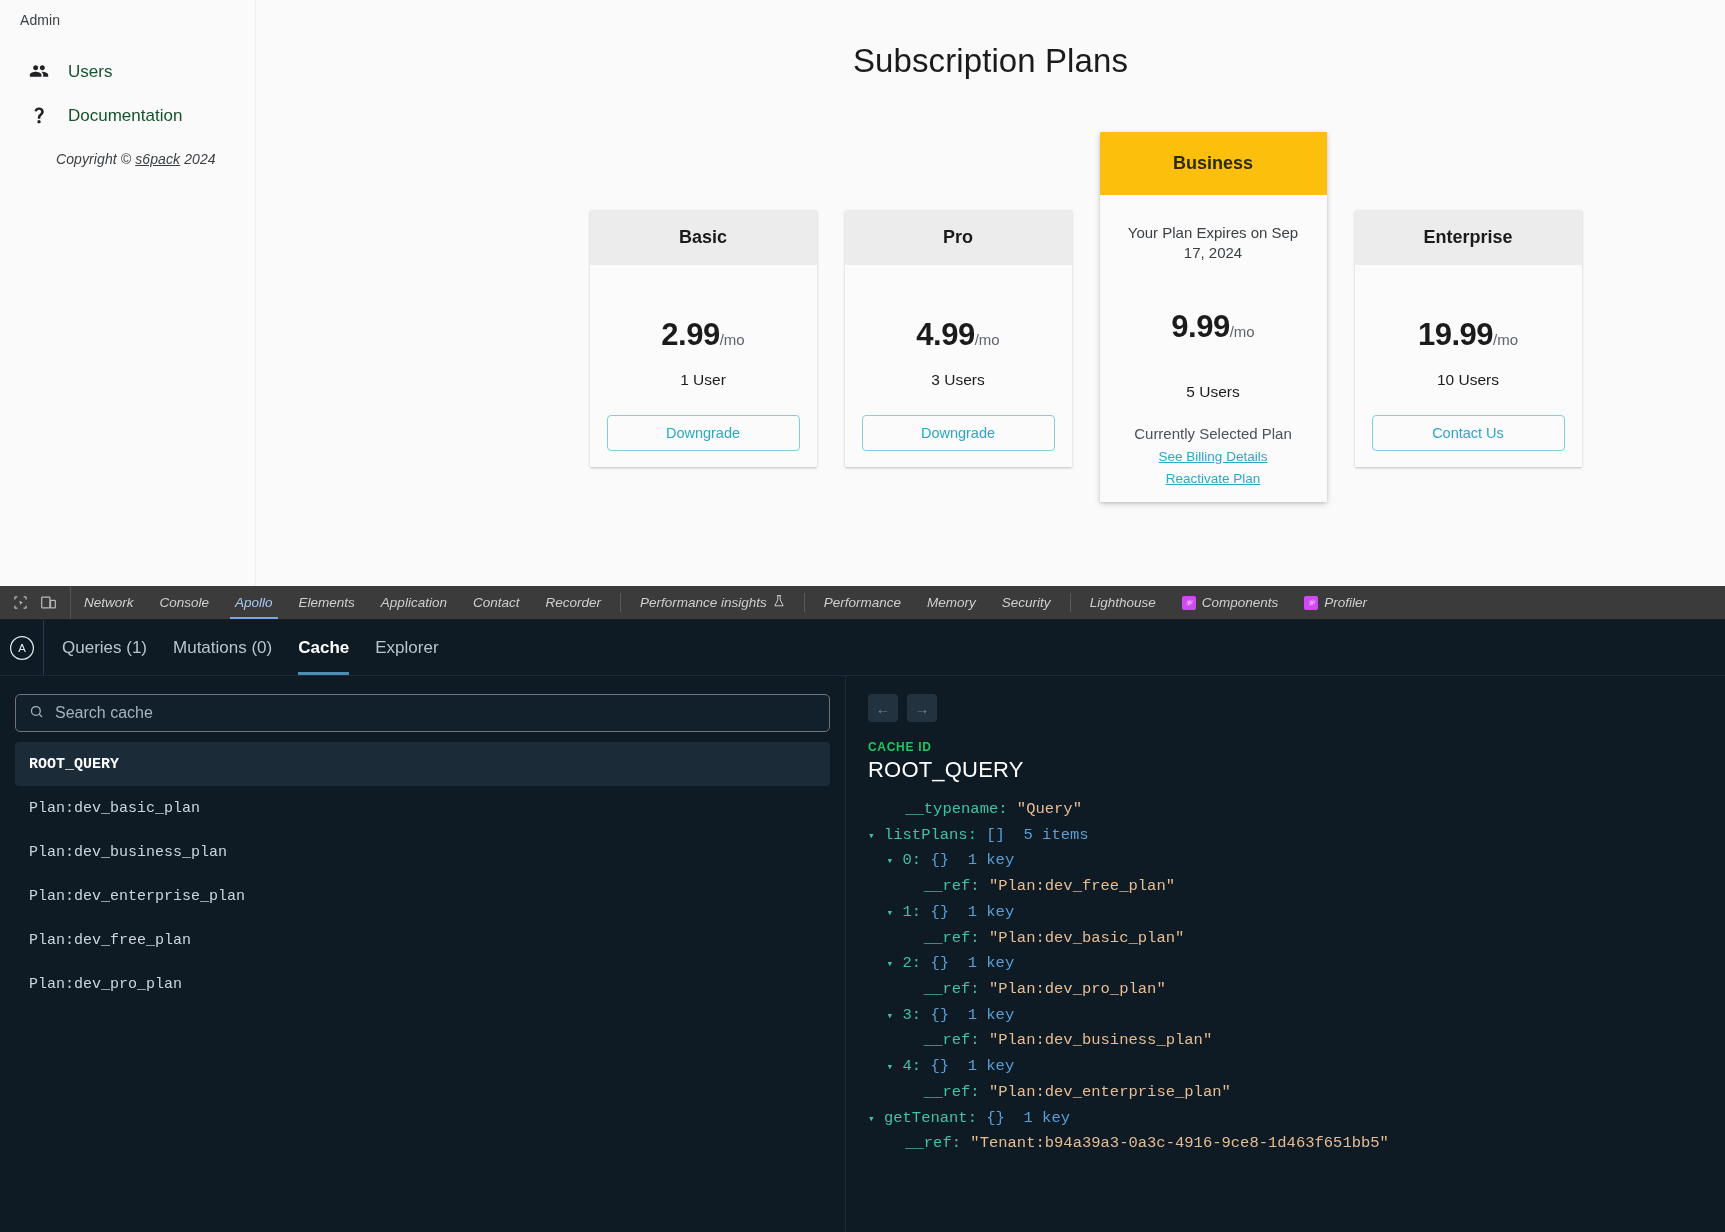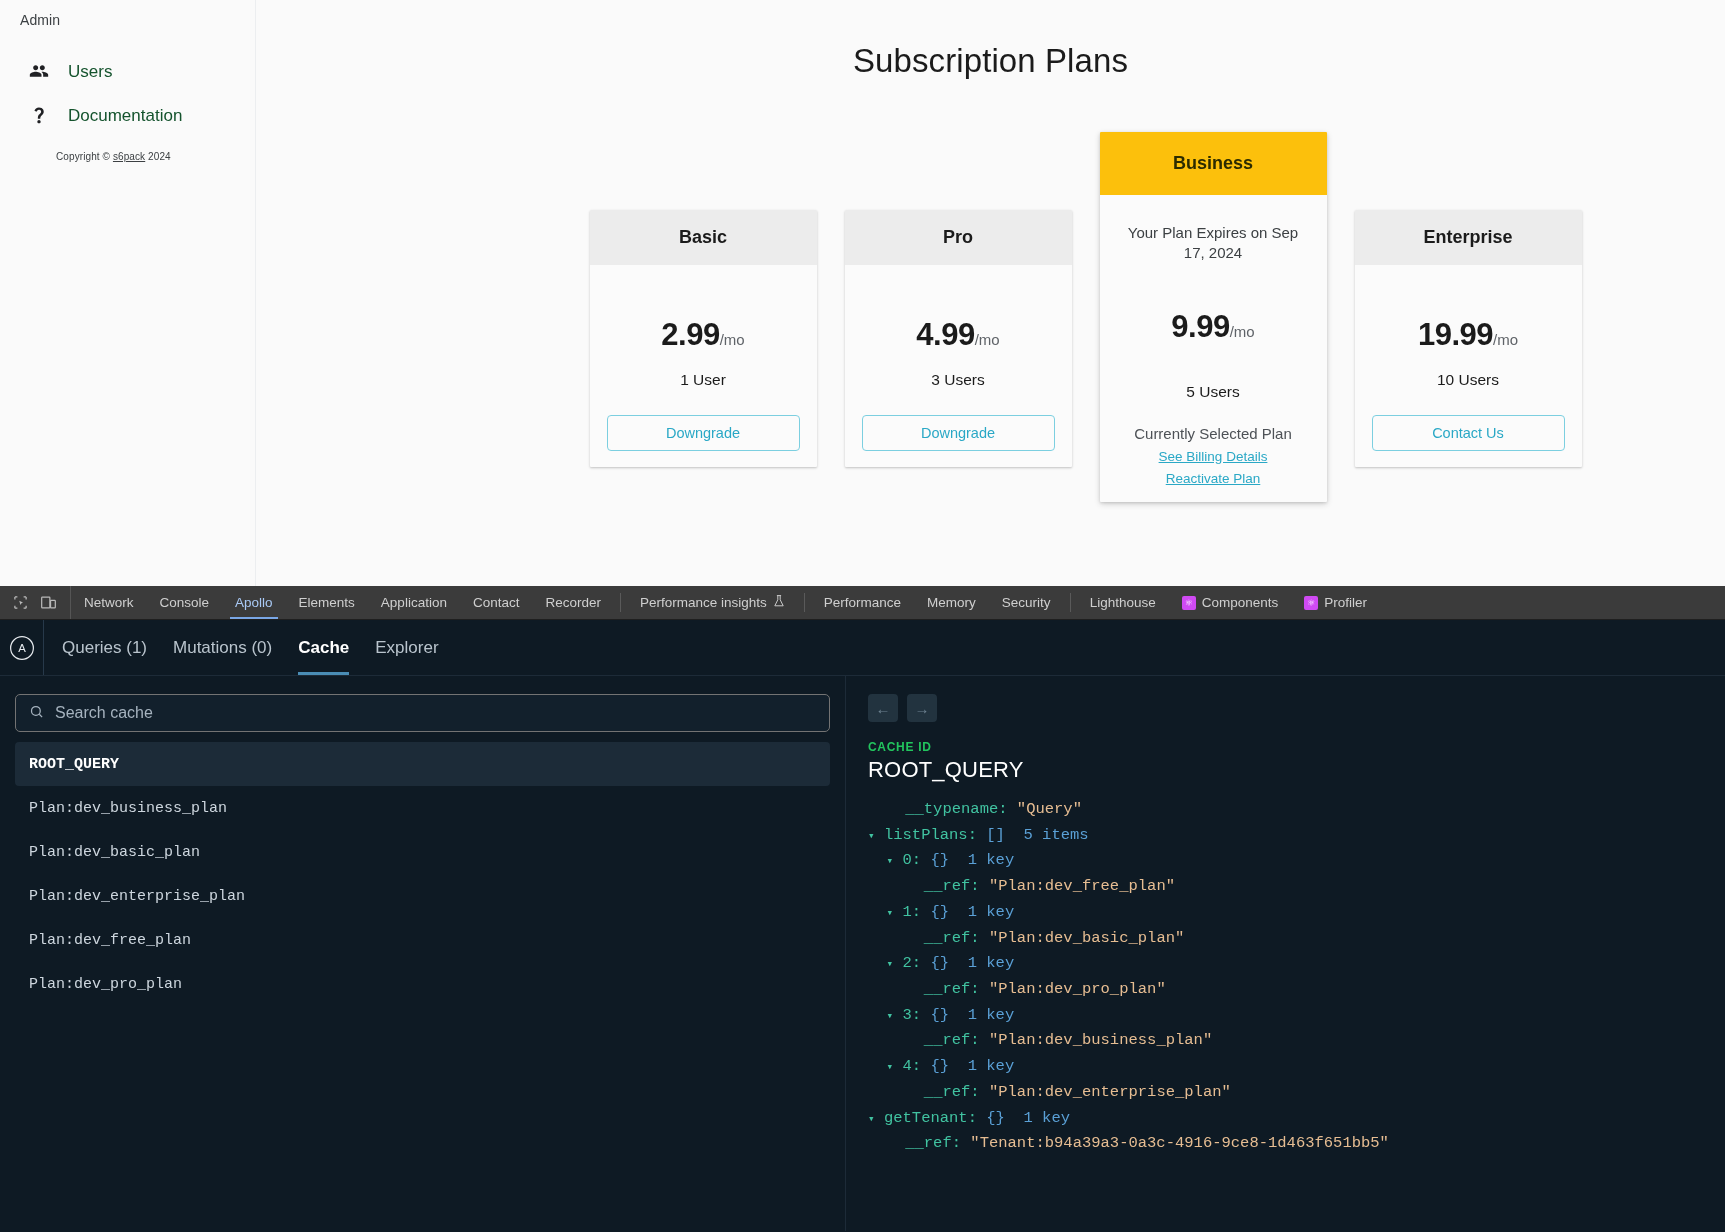--- a/index.html
+++ b/index.html
@@ -39,24 +39,25 @@
     color: #14532d;
     cursor: pointer;
   }
   .nav-icon {
     width: 22px; height: 22px;
     display: flex; align-items: center; justify-content: center;
     color: #202124;
   }
   .nav-icon svg { display: block; }
   .copyright {
-    font-size: 10px;
+    font-size: 14px;
     color: #3c4043;
     padding: 25px 0 0 56px;
     letter-spacing: .1px;
+    font-style: italic;
   }
   .copyright a { color: #3c4043; text-decoration: underline; }
 
   .content {
     flex: 1; position: relative;
     height: 100%;
     background: #fafafa;
   }
   .page-title {
     text-align: center;
@@ -173,20 +174,21 @@
     font-family: "Liberation Sans", sans-serif;
   }
   .dt-toolbar {
     height: 34px;
     background: #3b3b3b;
     display: flex; align-items: stretch;
     border-bottom: 1px solid #1f1f1f;
     font-size: 13.5px;
     color: #cfcfcf;
     white-space: nowrap;
+    font-style: italic;
   }
   .dt-tool-icons {
     display: flex; align-items: center; gap: 12px;
     padding: 0 13px;
     border-right: 1px solid #555;
   }
   .dt-tool-icons svg { display: block; opacity: .85; }
   .dt-tab {
     display: flex; align-items: center;
     padding: 0 13px;
@@ -495,22 +497,22 @@
           <svg width="15" height="15" viewBox="0 0 24 24" fill="none" stroke="#a6b3bf" stroke-width="2">
             <circle cx="11" cy="11" r="7"></circle>
               <path d="M16.5 16.5L21 21"></path>
           </svg>
         </span>
         <input type="text" placeholder="Search cache" style="">
       </div>
 
       <div class="cache-items">
         <div class="cache-item selected">ROOT_QUERY</div>
+        <div class="cache-item">Plan:dev_basic_plan</div>
         <div class="cache-item">Plan:dev_business_plan</div>
-        <div class="cache-item">Plan:dev_basic_plan</div>
         <div class="cache-item">Plan:dev_enterprise_plan</div>
         <div class="cache-item">Plan:dev_free_plan</div>
         <div class="cache-item">Plan:dev_pro_plan</div>
       </div>
     </div>
 
     <div class="cache-detail">
       <div class="nav-btns">
         <button class="nav-btn">←</button>
         <button class="nav-btn">→</button>

